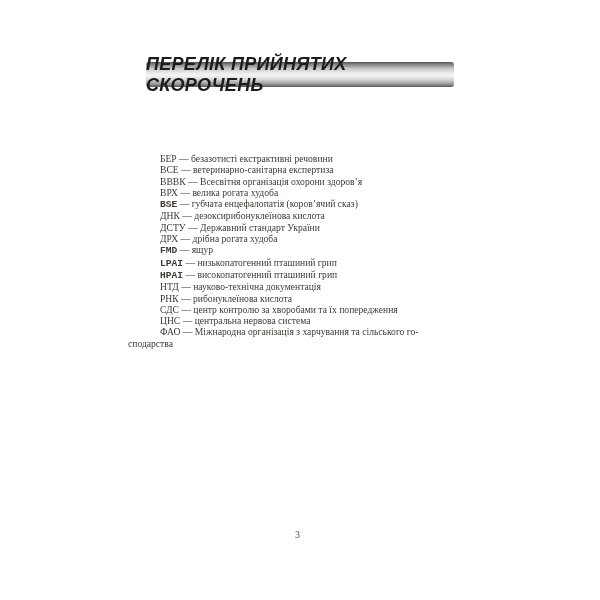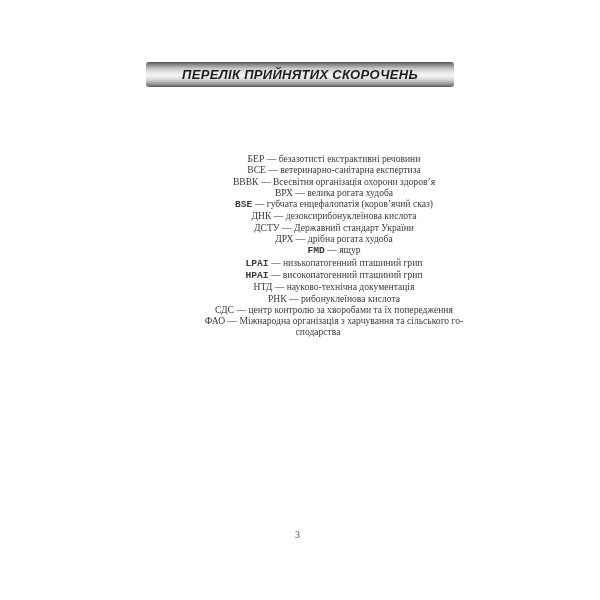--- a/index.html
+++ b/index.html
@@ -32,33 +32,32 @@
       #999999 88%,
       #565656 100%);
     display: flex;
     align-items: center;
     justify-content: center;
   }
   .banner span {
     font-family: "Liberation Sans", sans-serif;
     font-weight: bold;
     font-style: italic;
-    font-size: 13px;
+    font-size: 18px;
     letter-spacing: 0.3px;
     color: #1c1c1c;
   }
   .abbr-list {
     position: absolute;
-    left: 144px;
+    left: 128px;
     top: 153px;
     width: 348px;
     font-size: 9.6px;
     line-height: 11.3px;
     color: #3e3a35;
-    text-align: center;
   }
   .abbr-list p {
     margin: 0;
     padding: 0;
     text-indent: 32px;
   }
   .abbr-list p .abbr.bold {
     font-weight: bold;
     font-family: Liberation Mono, monospace;
   }
@@ -89,18 +88,19 @@
       <p><span class="abbr bold">BSE</span> — <span class="def">губчата енцефалопатія (коров’ячий сказ)</span></p>
       <p><span class="abbr">ДНК</span> — <span class="def">дезоксирибонуклеїнова кислота</span></p>
       <p><span class="abbr">ДСТУ</span> — <span class="def">Державний стандарт України</span></p>
       <p><span class="abbr">ДРХ</span> — <span class="def">дрібна рогата худоба</span></p>
       <p><span class="abbr bold">FMD</span> — <span class="def">ящур</span></p>
       <p><span class="abbr bold">LPAI</span> — <span class="def">низькопатогенний пташиний грип</span></p>
       <p><span class="abbr bold">HPAI</span> — <span class="def">високопатогенний пташиний грип</span></p>
       <p><span class="abbr">НТД</span> — <span class="def">науково-технічна документація</span></p>
       <p><span class="abbr">РНК</span> — <span class="def">рибонуклеїнова кислота</span></p>
       <p><span class="abbr">СДС</span> — <span class="def">центр контролю за хворобами та їх попередження</span></p>
+      <p><span class="abbr">ЦНС</span> — <span class="def">центральна нервова система</span></p>
       <p><span class="abbr">ФАО</span> — <span class="def">Міжнародна організація з харчування та сільського го-</span><br><span class="continuation">сподарства</span></p>
     </div>
 
   <div class="page-number">3</div>
 
 </div>
 
 </body></html>

